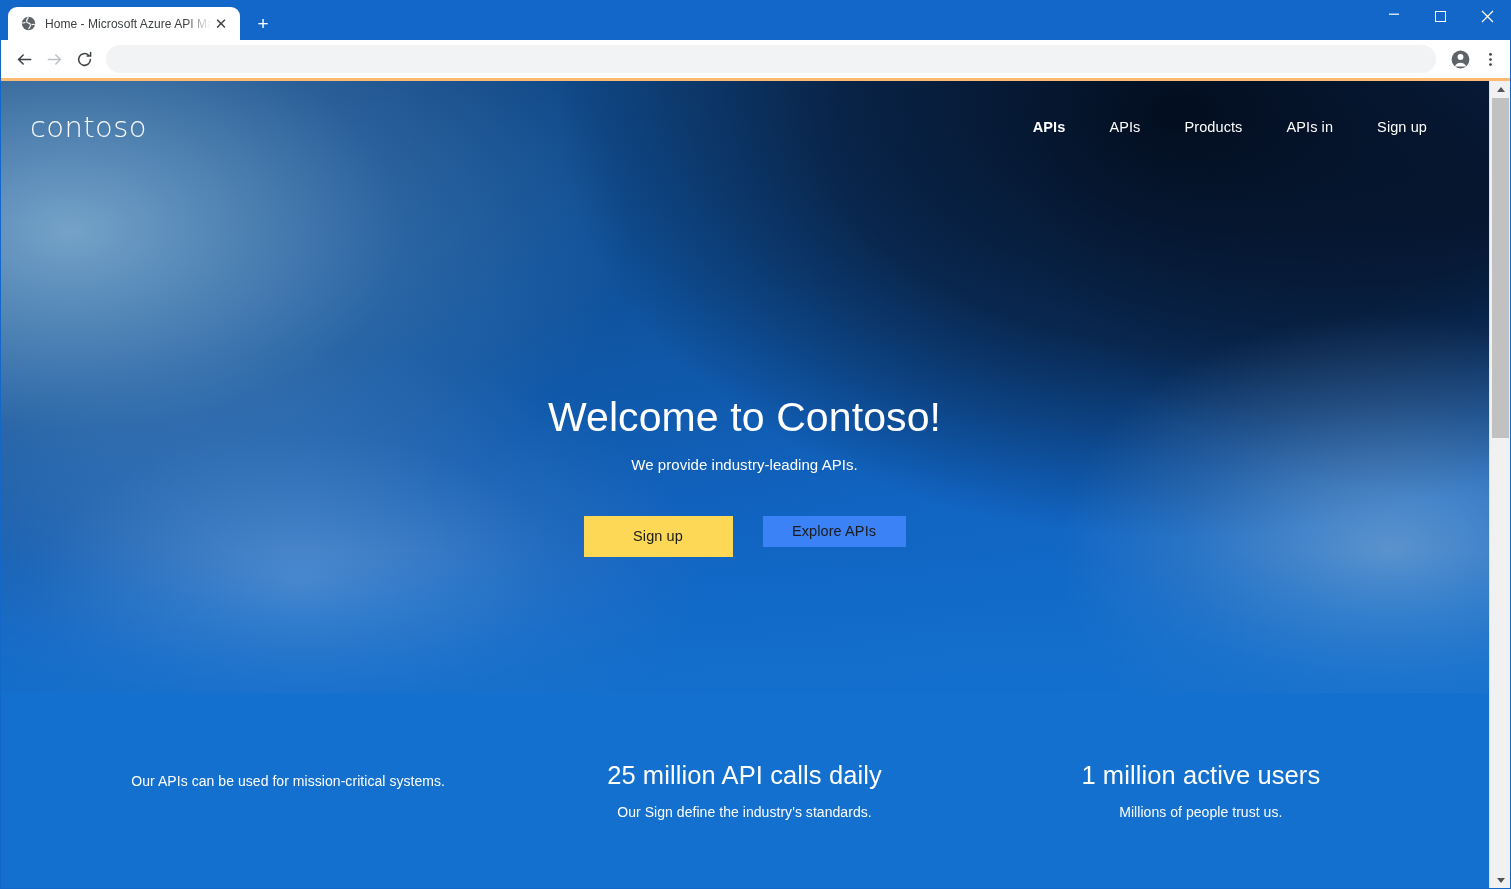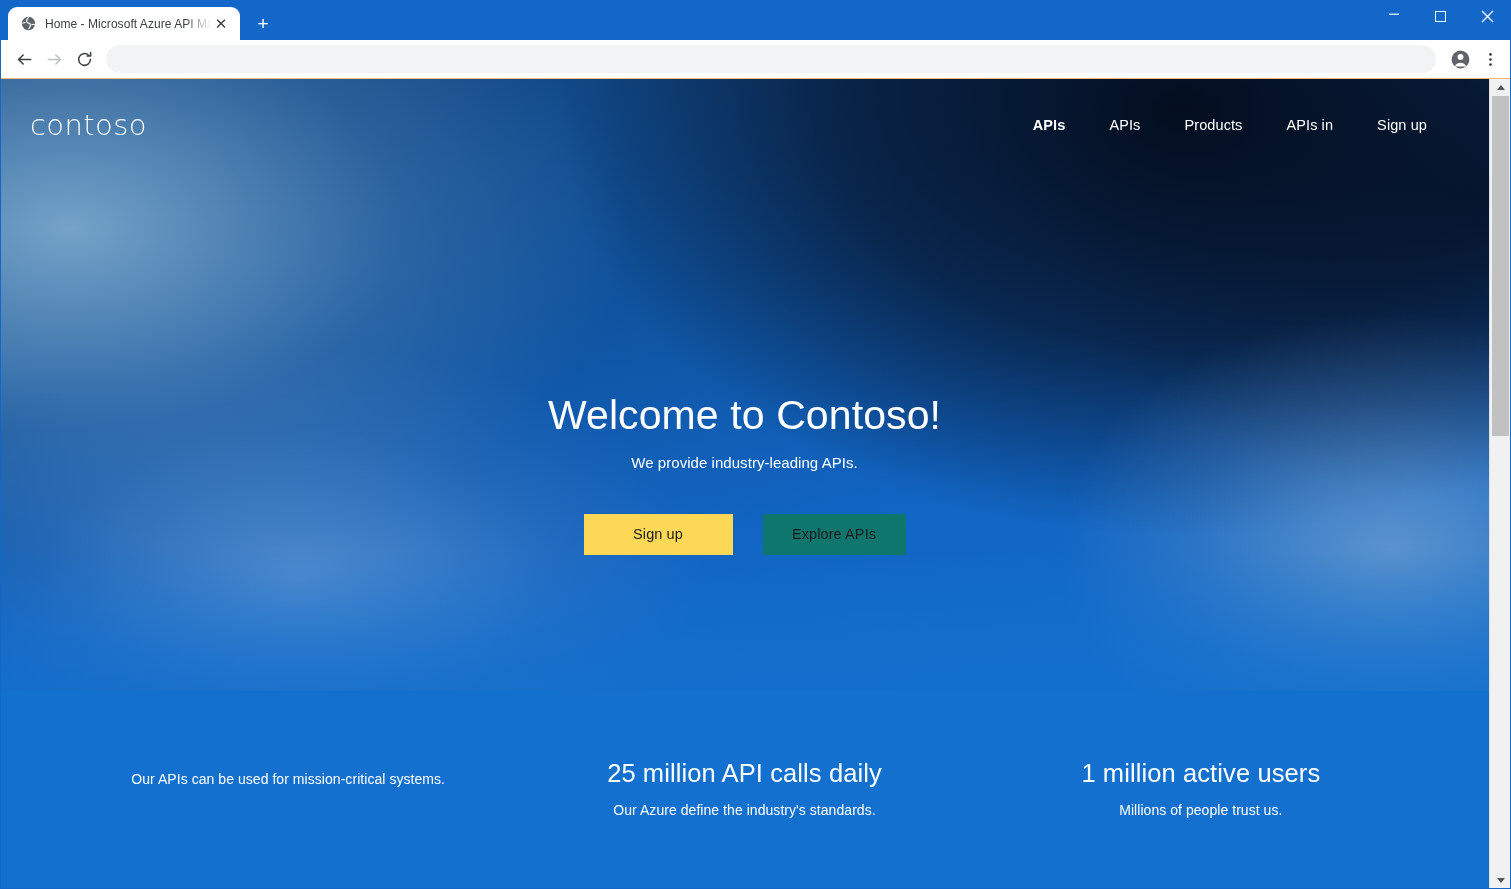--- a/index.html
+++ b/index.html
@@ -143,21 +143,21 @@
     width: 100%; font-size: 12.5px; color: #202124;
     font-family: "Liberation Sans", sans-serif;
   }
 
   
   .viewport {
     flex: 1 1 auto;
     position: relative;
     display: flex;
     overflow: hidden;
-    border-top: 1px solid #fdba74;
+    border-top: 3px solid #fdba74;
   }
 
   .page {
     flex: 1 1 auto;
     position: relative;
     overflow: hidden;
     background: #1370ce;
   }
 
   
@@ -257,22 +257,22 @@
     letter-spacing: 0.1px;
   }
   .btn-primary {
     width: 149px;
     height: 41px;
     background: #fcd856;
     color: #1b1b1b;
   }
   .btn-secondary {
     width: 143px;
-    height: 41px;
-    background: #0f766e;
+    height: 31px;
+    background: #3b82f6;
     color: #1b1b1b;
   }
 
   
   .stats {
     display: flex;
     margin-top: 203px;
     padding: 0 60px;
   }
   .stat {
@@ -433,21 +433,21 @@
             <button class="btn btn-secondary">Explore APIs</button>
           </div>
         </div>
 
         <div class="stats">
           <div class="stat">
             <div class="stat-desc">Our APIs can be used for mission-critical systems.</div>
           </div>
           <div class="stat">
             <div class="stat-value">25 million API calls daily</div>
-            <div class="stat-desc">Our Azure define the industry's standards.</div>
+            <div class="stat-desc">Our Sign define the industry's standards.</div>
           </div>
           <div class="stat">
             <div class="stat-value">1 million active users</div>
             <div class="stat-desc">Millions of people trust us.</div>
           </div>
         </div>
 
       </div>
     </div>
 

